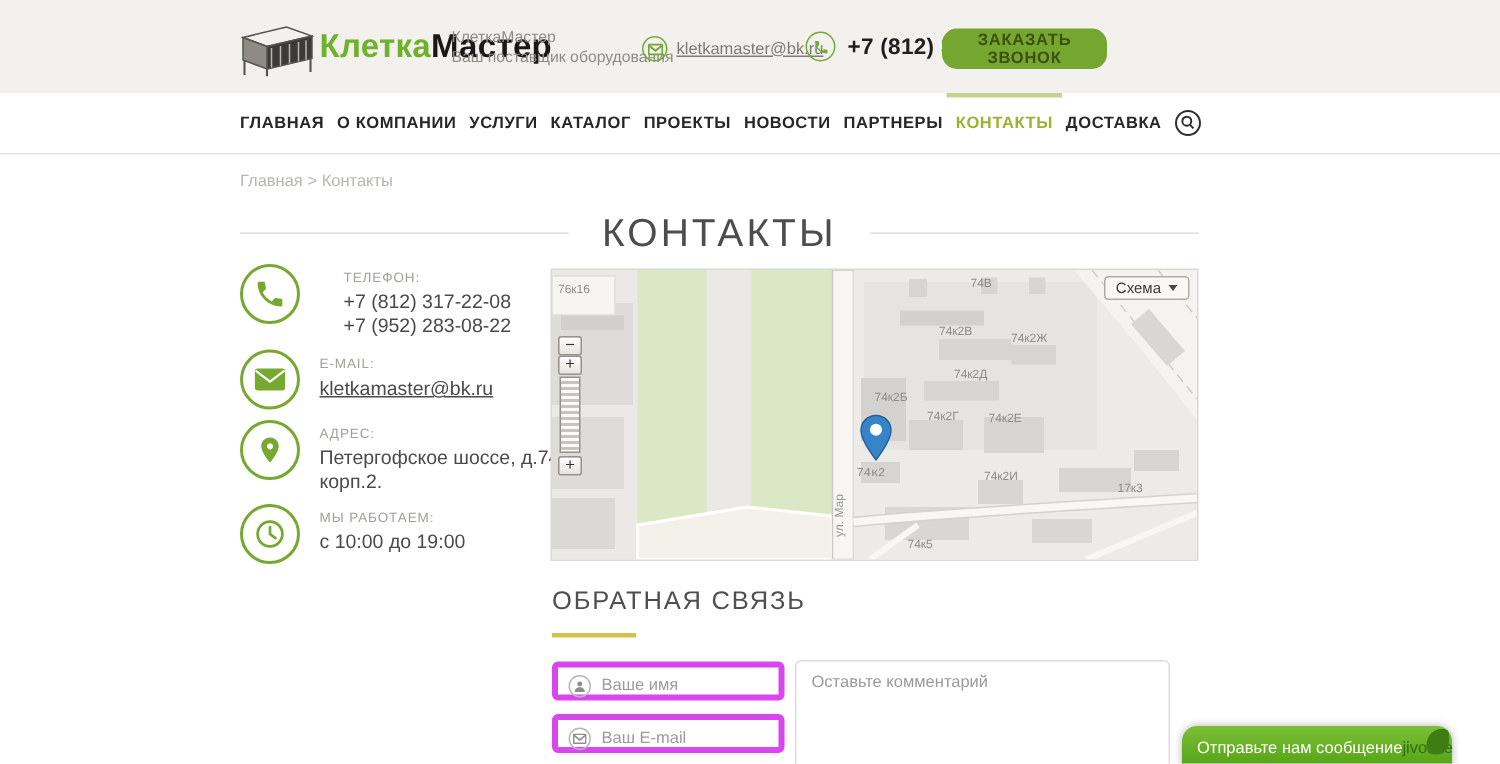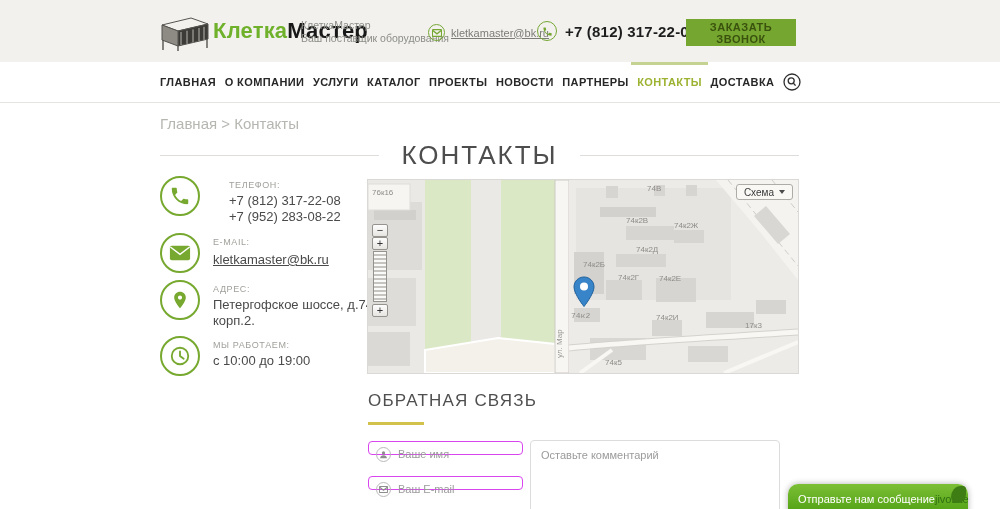--- a/index.html
+++ b/index.html
@@ -15,34 +15,34 @@
   .logo-green { color:#6fb12a; }
   .logo-black { color:#181818; }
   .tagline { position:absolute; left:301px; top:19px; font-size:10.5px; color:#8d8d88; line-height:13px; }
   .hdr-email { position:absolute; left:428px; top:24px; display:flex; align-items:center; }
   .icon-ring { border:1.5px solid #76a733; border-radius:50%; display:flex; align-items:center; justify-content:center; flex:none; }
   .hdr-email .icon-ring { width:17px; height:17px; }
   .hdr-email a { font-size:11px; color:#7c7c77; margin-left:6px; }
   .hdr-phone { position:absolute; left:529px; top:21px; display:flex; align-items:center; }
   .hdr-phone .icon-ring { width:20px; height:20px; }
   .hdr-phone span { font-size:15px; font-weight:bold; color:#1e1e1e; margin-left:8px; letter-spacing:.2px; }
-  .callback-btn { position:absolute; left:686px; top:19px; width:110px; height:27px;
-    background:#75a62f; color:#3a520e; border:none; border-radius:0;
+  .callback-btn { position:absolute; left:628px; top:19px; width:110px; height:27px;
+    background:#75a62f; color:#3a520e; border:none; border-radius:10px;
     font-family:inherit; font-size:11px; font-weight:bold; letter-spacing:.5px; cursor:pointer; }
   
   .nav { position:absolute; left:0; top:62px; width:1000px; height:41px; background:#fff; border-bottom:1px solid #e4e4e2; }
   .nav-list { position:absolute; left:160px; top:0; width:641px; height:40px;
     display:flex; justify-content:space-between; align-items:center; list-style:none; }
   .nav-item { position:relative; height:40px; line-height:40px; font-size:11px; font-weight:bold;
     color:#272727; letter-spacing:.4px; cursor:pointer; white-space:nowrap; }
   .nav-item.active { color:#9cb231; }
   .nav-item.active::before { content:""; position:absolute; top:0; left:-6px; right:-6px; height:3px; background:#c4d392; }
   .nav-search { cursor:pointer; display:flex; align-items:center; }
   
-  .breadcrumb { position:absolute; left:160px; top:115px; font-size:15px; color:#b6b6b1; }
+  .breadcrumb { position:absolute; left:160px; top:115px; font-size:11px; color:#b6b6b1; }
   .breadcrumb a { color:#b6b6b1; text-decoration:none; cursor:pointer; }
   .title-row { position:absolute; left:160px; top:140px; width:639px; display:flex; align-items:center; }
   .title-line { flex:1; height:1px; background:#dedddb; }
   .page-title { margin:0 22px; font-size:26px; font-weight:400; color:#4d4d4d; letter-spacing:2px; }
   
   .ci { position:absolute; left:160px; width:218px; display:flex; gap:13px; }
   .ci-icon { width:40px; height:40px; border:2px solid #77a82f; border-radius:50%; flex:none;
     display:flex; align-items:center; justify-content:center; }
   .ci-label { font-size:9px; color:#a0a09b; letter-spacing:.6px; margin:4px 0 3px; }
   .ci-val { font-size:13px; color:#4a4a4a; line-height:16px; }
@@ -62,21 +62,21 @@
   .scheme-btn { position:absolute; right:5px; top:4px; height:16px; padding:0 7px; background:#f9f8f5;
     border:1px solid #aeaca7; border-radius:3px; font-size:10px; color:#3a3a3a;
     display:flex; align-items:center; cursor:pointer; }
   .scheme-arrow { width:0; height:0; border-left:3px solid transparent; border-right:3px solid transparent;
     border-top:4px solid #4a4a4a; margin-left:5px; }
   .map-pin { position:absolute; left:205px; top:96px; cursor:pointer; }
   
   .fb-title { position:absolute; left:368px; top:391px; font-size:17px; font-weight:400;
     color:#4f4f4f; letter-spacing:1.2px; }
   .fb-underline { position:absolute; left:368px; top:422px; width:56px; height:3px; background:#d2c14b; }
-  .fld { position:absolute; width:155px; height:14px; background:#fff; border:1px solid #d946ef; border-radius:4px; }
+  .fld { position:absolute; width:155px; height:26px; background:#fff; border:4px solid #d946ef; border-radius:4px; }
   .fld-icon { position:absolute; left:7px; top:5px; width:15px; height:15px; border:1px solid #b9b9b9;
     border-radius:50%; display:flex; align-items:center; justify-content:center; }
   .fld input { position:absolute; left:29px; top:1px; width:122px; height:22px; border:none; outline:none;
     background:transparent; font-family:inherit; font-size:11px; color:#555; }
   .fld input::placeholder, .fb-textarea::placeholder { color:#9b9b9b; }
   .fb-textarea { position:absolute; left:530px; top:440px; width:250px; height:85px; border:1px solid #dcdcdc;
     border-radius:4px; padding:8px 10px; font-family:inherit; font-size:11px; color:#555; resize:none; outline:none; background:#fff; }
   
   .chat { position:absolute; left:788px; top:484px; width:180px; height:30px;
     background:linear-gradient(180deg,#7cbf36,#50a012); border-radius:10px 10px 0 0;

